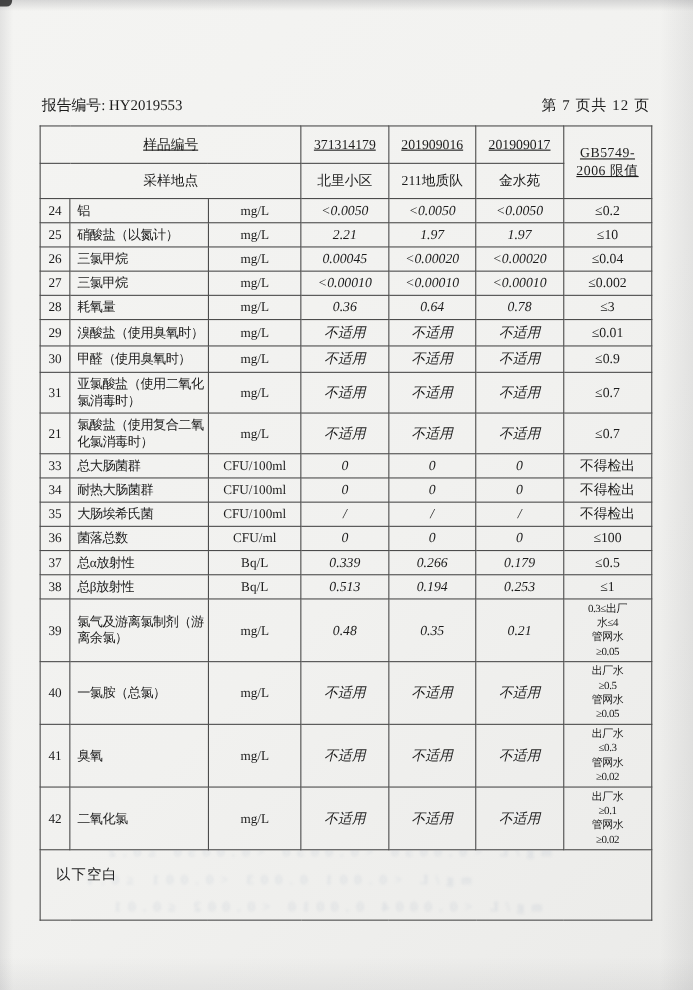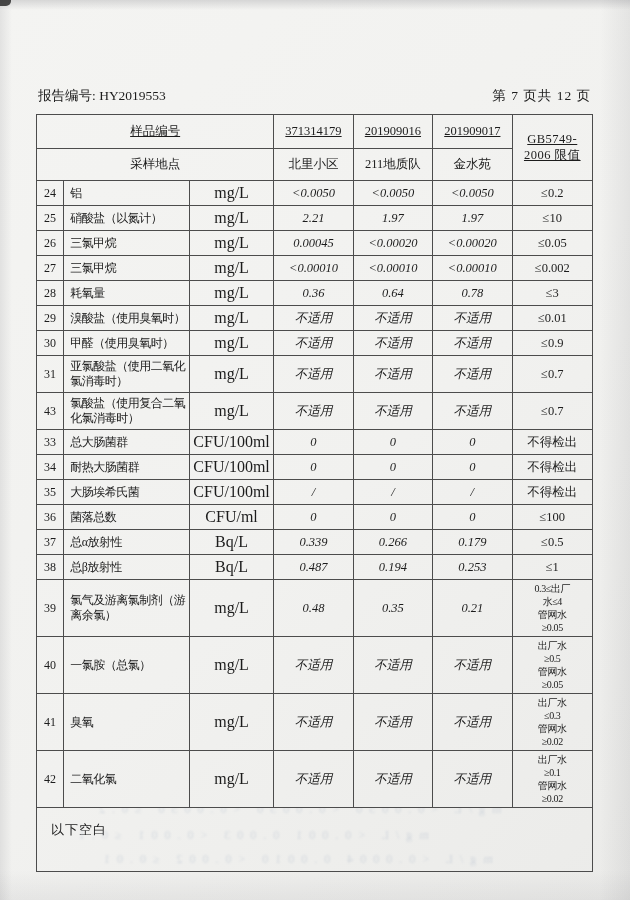--- a/index.html
+++ b/index.html
@@ -50,21 +50,21 @@
   thead tr.hr1 th{height:27px;text-decoration:underline;}
   thead tr.hr2 th{height:25px;}
   .limit-head div{line-height:15px;letter-spacing:0.5px;}
   .limit-head div + div{margin-top:1px;}
   tbody tr{height:21px;}
   td.td-no{font-size:12px;}
   td.td-item{
     text-align:left;padding:3px 2px 3px 6px;
     font-size:12px;letter-spacing:-0.5px;line-height:15px;
   }
-  td.td-unit{font-size:16px;}
+  td.td-unit{font-size:12px;}
   td.td-val{font-size:12.5px;font-style:italic;}
   td.td-limit{white-space:pre-line;line-height:15px;}
   td.td-limit.small{font-size:10px;line-height:13px;letter-spacing:-0.4px;padding:2px 18px;}
   tr.blank-row td{
     height:50px;vertical-align:top;text-align:left;
     padding:13px 0 0 14px;font-size:13px;letter-spacing:1px;
     position:relative;
   }
   .ghost-line{
     position:absolute;white-space:nowrap;
@@ -135,21 +135,21 @@
           <td class="td-val">1.97</td>
           <td class="td-limit">≤10</td>
         </tr>
         <tr>
           <td class="td-no">26</td>
           <td class="td-item">三氯甲烷</td>
           <td class="td-unit">mg/L</td>
           <td class="td-val">0.00045</td>
           <td class="td-val">&lt;0.00020</td>
           <td class="td-val">&lt;0.00020</td>
-          <td class="td-limit">≤0.05</td>
+          <td class="td-limit">≤0.04</td>
         </tr>
         <tr>
           <td class="td-no">27</td>
           <td class="td-item">三氯甲烷</td>
           <td class="td-unit">mg/L</td>
           <td class="td-val">&lt;0.00010</td>
           <td class="td-val">&lt;0.00010</td>
           <td class="td-val">&lt;0.00010</td>
           <td class="td-limit">≤0.002</td>
         </tr>
@@ -183,21 +183,21 @@
         <tr>
           <td class="td-no">31</td>
           <td class="td-item">亚氯酸盐（使用二氧化氯消毒时）</td>
           <td class="td-unit">mg/L</td>
           <td class="td-val">不适用</td>
           <td class="td-val">不适用</td>
           <td class="td-val">不适用</td>
           <td class="td-limit">≤0.7</td>
         </tr>
         <tr>
-          <td class="td-no">43</td>
+          <td class="td-no">21</td>
           <td class="td-item">氯酸盐（使用复合二氧化氯消毒时）</td>
           <td class="td-unit">mg/L</td>
           <td class="td-val">不适用</td>
           <td class="td-val">不适用</td>
           <td class="td-val">不适用</td>
           <td class="td-limit">≤0.7</td>
         </tr>
         <tr>
           <td class="td-no">33</td>
           <td class="td-item">总大肠菌群</td>
@@ -240,21 +240,21 @@
           <td class="td-unit">Bq/L</td>
           <td class="td-val">0.339</td>
           <td class="td-val">0.266</td>
           <td class="td-val">0.179</td>
           <td class="td-limit">≤0.5</td>
         </tr>
         <tr>
           <td class="td-no">38</td>
           <td class="td-item">总β放射性</td>
           <td class="td-unit">Bq/L</td>
-          <td class="td-val">0.487</td>
+          <td class="td-val">0.513</td>
           <td class="td-val">0.194</td>
           <td class="td-val">0.253</td>
           <td class="td-limit">≤1</td>
         </tr>
         <tr>
           <td class="td-no">39</td>
           <td class="td-item">氯气及游离氯制剂（游离余氯）</td>
           <td class="td-unit">mg/L</td>
           <td class="td-val">0.48</td>
           <td class="td-val">0.35</td>

